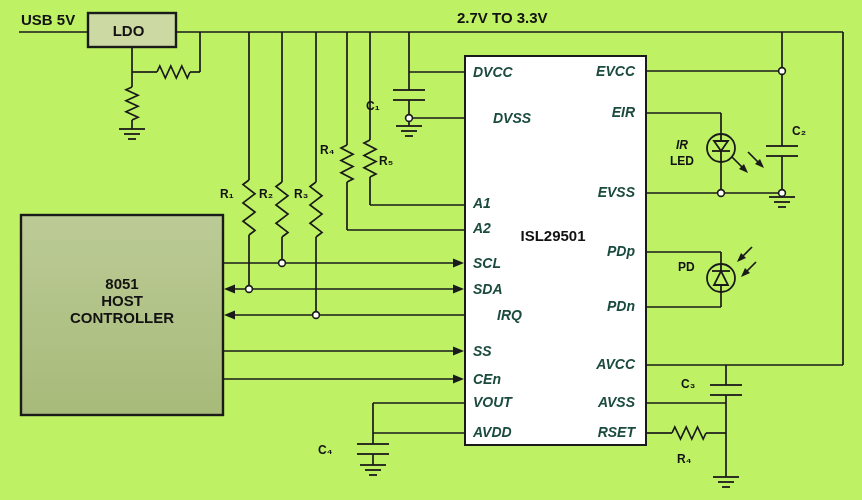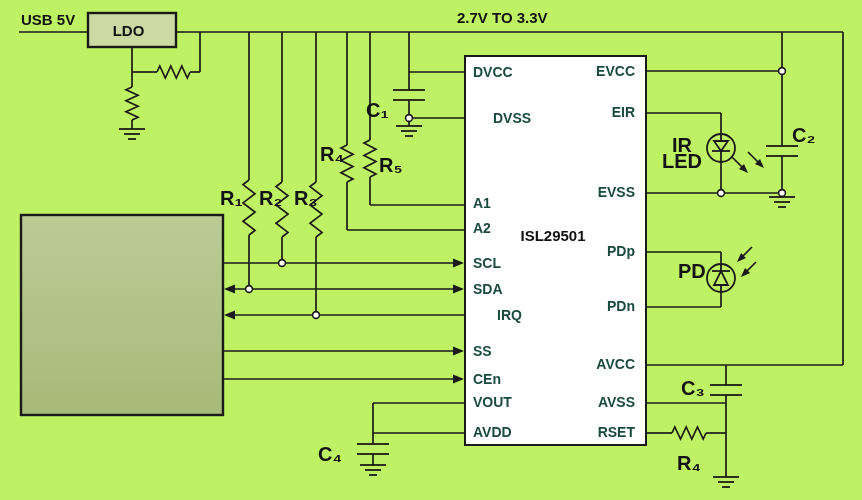--- a/index.html
+++ b/index.html
@@ -1,22 +1,22 @@
 <!DOCTYPE html>
 <html><head>
 <meta charset="utf-8">
 <style>
   html,body{margin:0;padding:0;background:#ffffff;}
   #stage{position:relative;width:862px;height:500px;background:#bef264;overflow:hidden;
          font-family:"Liberation Sans","DejaVu Sans",sans-serif;}
   #schematic{position:absolute;left:0;top:0;}
-  .lbl{position:absolute;font-weight:bold;font-size:20px;color:#121212;white-space:nowrap;
+  .lbl{position:absolute;font-weight:bold;font-size:12px;color:#121212;white-space:nowrap;
        font-family:"Liberation Sans","DejaVu Sans",sans-serif;}
   .lbl.big{font-size:15px;}
-  .pin{position:absolute;font-weight:bold;font-size:14px;color:#1b4a3e;white-space:nowrap;}
+  .pin{position:absolute;font-weight:bold;font-size:14px;color:#1b4a3e;white-space:nowrap;font-style:italic;}
   .pin.right{text-align:right;}
   .center-box{display:flex;flex-direction:column;align-items:center;justify-content:center;
               text-align:center;line-height:17px;}
   .wire{stroke:#1a1a1a;stroke-width:1.7;fill:none;}
   .thin{stroke:#1a1a1a;stroke-width:1.7;fill:none;}
   .sym{stroke:#1a1a1a;stroke-width:1.8;fill:none;}
   .dot{fill:#ffffff;stroke:#1a1a1a;stroke-width:1.6;}
   .head{fill:#1a1a1a;stroke:none;}
 </style>
 </head>
@@ -186,20 +186,25 @@
     <circle class="dot" cx="721" cy="193" r="3.4"></circle>
     <circle class="dot" cx="782" cy="193" r="3.4"></circle>
   </g>
 </svg>
 
 <div class="lbl big" style="left:21px;top:11px;">USB 5V</div>
 <div class="lbl big" style="left:457px;top:9px;">2.7V TO 3.3V</div>
 
 <div class="lbl big center-box" style="left:88px;top:13px;width:81px;height:34px;">LDO</div>
 
+<div class="center-box" style="position:absolute;left:21px;top:215px;width:202px;height:170px;">
+  <div class="lbl big" style="position:static;">8051</div>
+  <div class="lbl big" style="position:static;">HOST</div>
+  <div class="lbl big" style="position:static;">CONTROLLER</div>
+</div>
 
 <div class="lbl big" style="left:488px;top:227px;width:130px;text-align:center;">ISL29501</div>
 
 <div class="pin" style="left:473px;top:64px;">DVCC</div>
 <div class="pin" style="left:473px;top:110px;padding-left:20px;">DVSS</div>
 <div class="pin" style="left:473px;top:195px;">A1</div>
 <div class="pin" style="left:473px;top:220px;">A2</div>
 <div class="pin" style="left:473px;top:255px;">SCL</div>
 <div class="pin" style="left:473px;top:281px;">SDA</div>
 <div class="pin" style="left:473px;top:307px;padding-left:24px;">IRQ</div>
@@ -221,18 +226,18 @@
 <div class="lbl" style="left:259px;top:187px;">R₂</div>
 <div class="lbl" style="left:294px;top:187px;">R₃</div>
 <div class="lbl" style="left:320px;top:143px;">R₄</div>
 <div class="lbl" style="left:379px;top:154px;">R₅</div>
 <div class="lbl" style="left:366px;top:99px;">C₁</div>
 <div class="lbl" style="left:792px;top:124px;text-align:right;">C₂</div>
 <div class="lbl" style="left:681px;top:377px;">C₃</div>
 <div class="lbl" style="left:318px;top:443px;">C₄</div>
 <div class="lbl" style="left:677px;top:452px;">R₄</div>
 <div class="lbl" style="left:658px;top:137px;width:48px;text-align:center;">
-  <div style="line-height:16px;">IR</div>
+  <div style="line-height:16px;font-style:italic;">IR</div>
   <div style="line-height:16px;">LED</div>
 </div>
 <div class="lbl" style="left:678px;top:260px;">PD</div>
 
 </div>
 
 </body></html>

